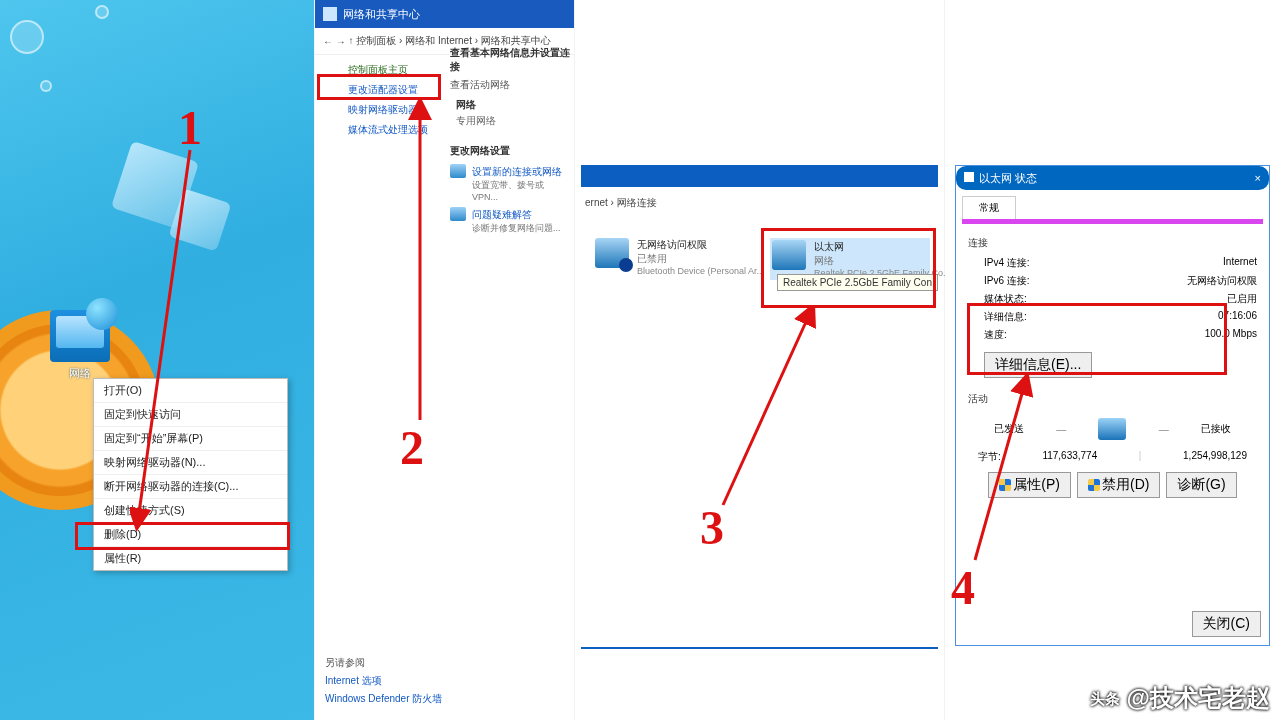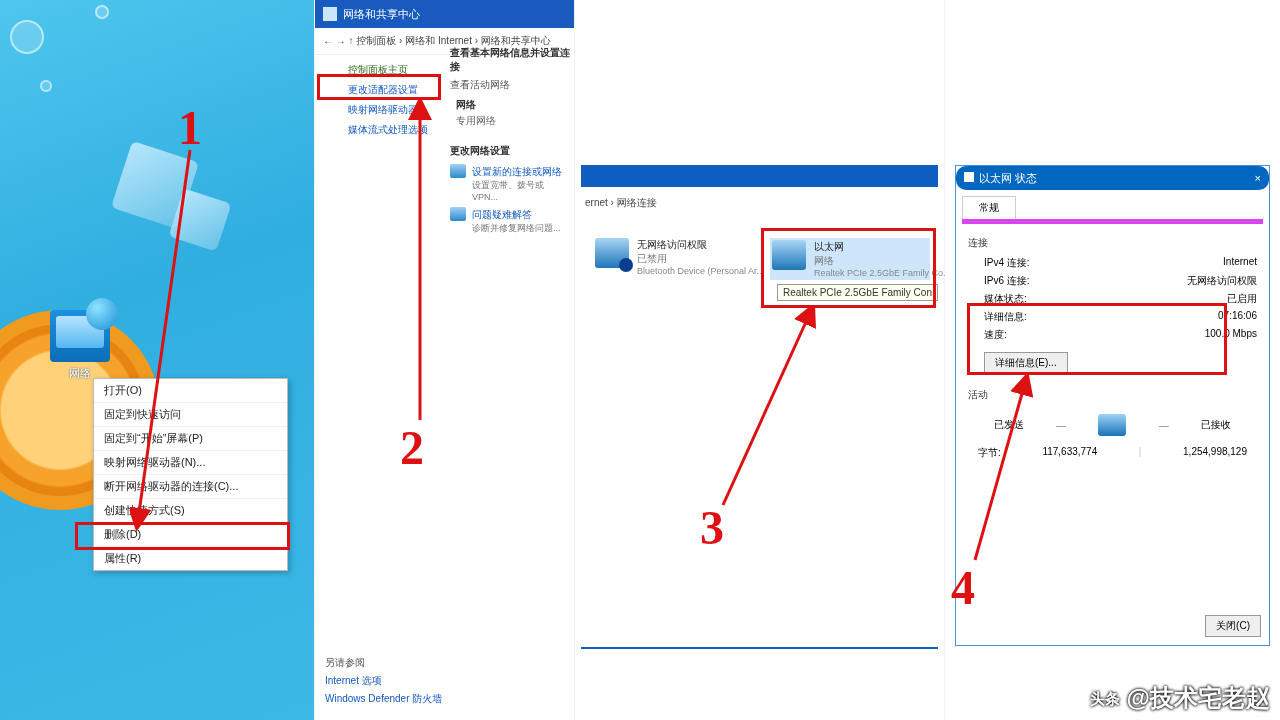--- a/index.html
+++ b/index.html
@@ -46,21 +46,21 @@
   .tooltip { position:absolute; background:#fffff0; border:1px solid #999; padding:2px 5px; font-size:10px; color:#333;}
   .bottomline { position:absolute; left:6px; right:6px; height:2px; background:#0c5fc0;}
   
   .p4 { left:945px; width:335px;}
   .dlg { position:absolute; left:10px; top:165px; right:10px; bottom:74px; border:1px solid #4a90e2; background:#fff;}
   .dlg-title { height:24px; background:#0067c0; color:#fff; display:flex; align-items:center; padding:0 8px; font-size:11px; justify-content:space-between;border-radius:10px;}
   .tab { display:inline-block; padding:4px 16px; border:1px solid #ccc; border-bottom:none; background:#fff; margin:6px 0 0 6px; font-size:10px;}
   .dlg-body { border-top:5px solid #d946ef; margin:0 6px 6px; padding:8px 6px 6px; font-size:10px;}
   .sec-title { color:#333; padding:4px 0;}
   .row { display:flex; justify-content:space-between; padding:2px 0 2px 16px;gap:30px;}
-  .btn { display:inline-flex; align-items:center; justify-content:center; padding:3px 10px; border:1px solid #999; background:#efefef; font-size:10px;}
+  .btn { display:inline-flex; align-items:center; justify-content:center; padding:3px 10px; border:1px solid #999; background:#efefef; font-size:14px;}
   .btn-row { display:flex; gap:6px; justify-content:center; padding:6px 0;}
   .shield { width:12px; height:12px; display:inline-block; margin-right:2px; background:conic-gradient(#1e73d6 0 25%,#f7c948 0 50%,#1e73d6 0 75%,#f7c948 0); border-radius:2px;}
   .activity { display:flex; align-items:center; justify-content:space-around; padding:8px 10px;}
   .pc-ic { width:28px; height:22px; background:linear-gradient(#9cd3f6,#1a73b9); border-radius:3px;}
   .closebtn { position:absolute; right:8px; bottom:8px;}
   .watermark { position:absolute; right:10px; bottom:6px; font-size:24px; font-weight:bold; color:#fff; text-shadow:0 0 3px #000,0 0 3px #000;}
   .watermark .sm { font-size:15px; vertical-align:middle;}
   svg.arrow { position:absolute; pointer-events:none; }
 </style>
 </head>
@@ -153,21 +153,21 @@
     </div>
   </div>
   <div class="net-item" style="left:195px; top:238px; background:#cde6fb; padding:2px;">
     <div class="net-ic"></div>
     <div class="net-txt">
       <div class="t1">以太网</div>
       <div class="t2">网络</div>
       <div class="t3">Realtek PCIe 2.5GbE Family Co...</div>
     </div>
   </div>
-  <div class="tooltip" style="left:202px; top:284px;">Realtek PCIe 2.5GbE Family Con</div>
+  <div class="tooltip" style="left:202px; top:274px;">Realtek PCIe 2.5GbE Family Con</div>
   <div class="highlight-box" style="left:186px; top:228px; width:175px; height:80px;"></div>
   <div class="bottomline" style="top:647px;"></div>
   <div class="step-num" style="left:125px; top:500px;">3</div>
   <svg class="arrow" style="left:140px; top:305px;" width="110" height="210">
       <defs>
         <marker id="ah3" markerWidth="8" markerHeight="8" refX="4" refY="4" orient="auto">
           <path d="M0,0 L8,4 L0,8 Z" fill="#d11"></path>
         </marker>
       </defs>
       <line x1="8" y1="200" x2="95" y2="8" stroke="#d11" stroke-width="3" marker-end="url(#ah3)"></line>
@@ -211,20 +211,31 @@
         <div class="pc-ic"></div>
         <span style="color:#888;">—</span>
         <span>已接收</span>
       </div>
       <div class="row" style="padding:2px 10px;">
           <span>字节:</span>
           <span>117,633,774</span>
           <span style="color:#ccc;">|</span>
           <span>1,254,998,129</span>
         </div>
+      <div class="btn-row">
+        <span class="btn">
+            <span class="shield"></span>
+            <span>属性(P)</span>
+          </span>
+        <span class="btn">
+            <span class="shield"></span>
+            <span>禁用(D)</span>
+          </span>
+        <span class="btn">诊断(G)</span>
+      </div>
     </div>
     <span class="btn closebtn">关闭(C)</span>
   </div>
   <div class="highlight-box" style="left:22px; top:303px; width:260px; height:72px;"></div>
   <div class="step-num" style="left:6px; top:560px;">4</div>
   <svg class="arrow" style="left:20px; top:375px;" width="80" height="195">
       <defs>
         <marker id="ah4" markerWidth="8" markerHeight="8" refX="4" refY="4" orient="auto">
           <path d="M0,0 L8,4 L0,8 Z" fill="#d11"></path>
         </marker>

